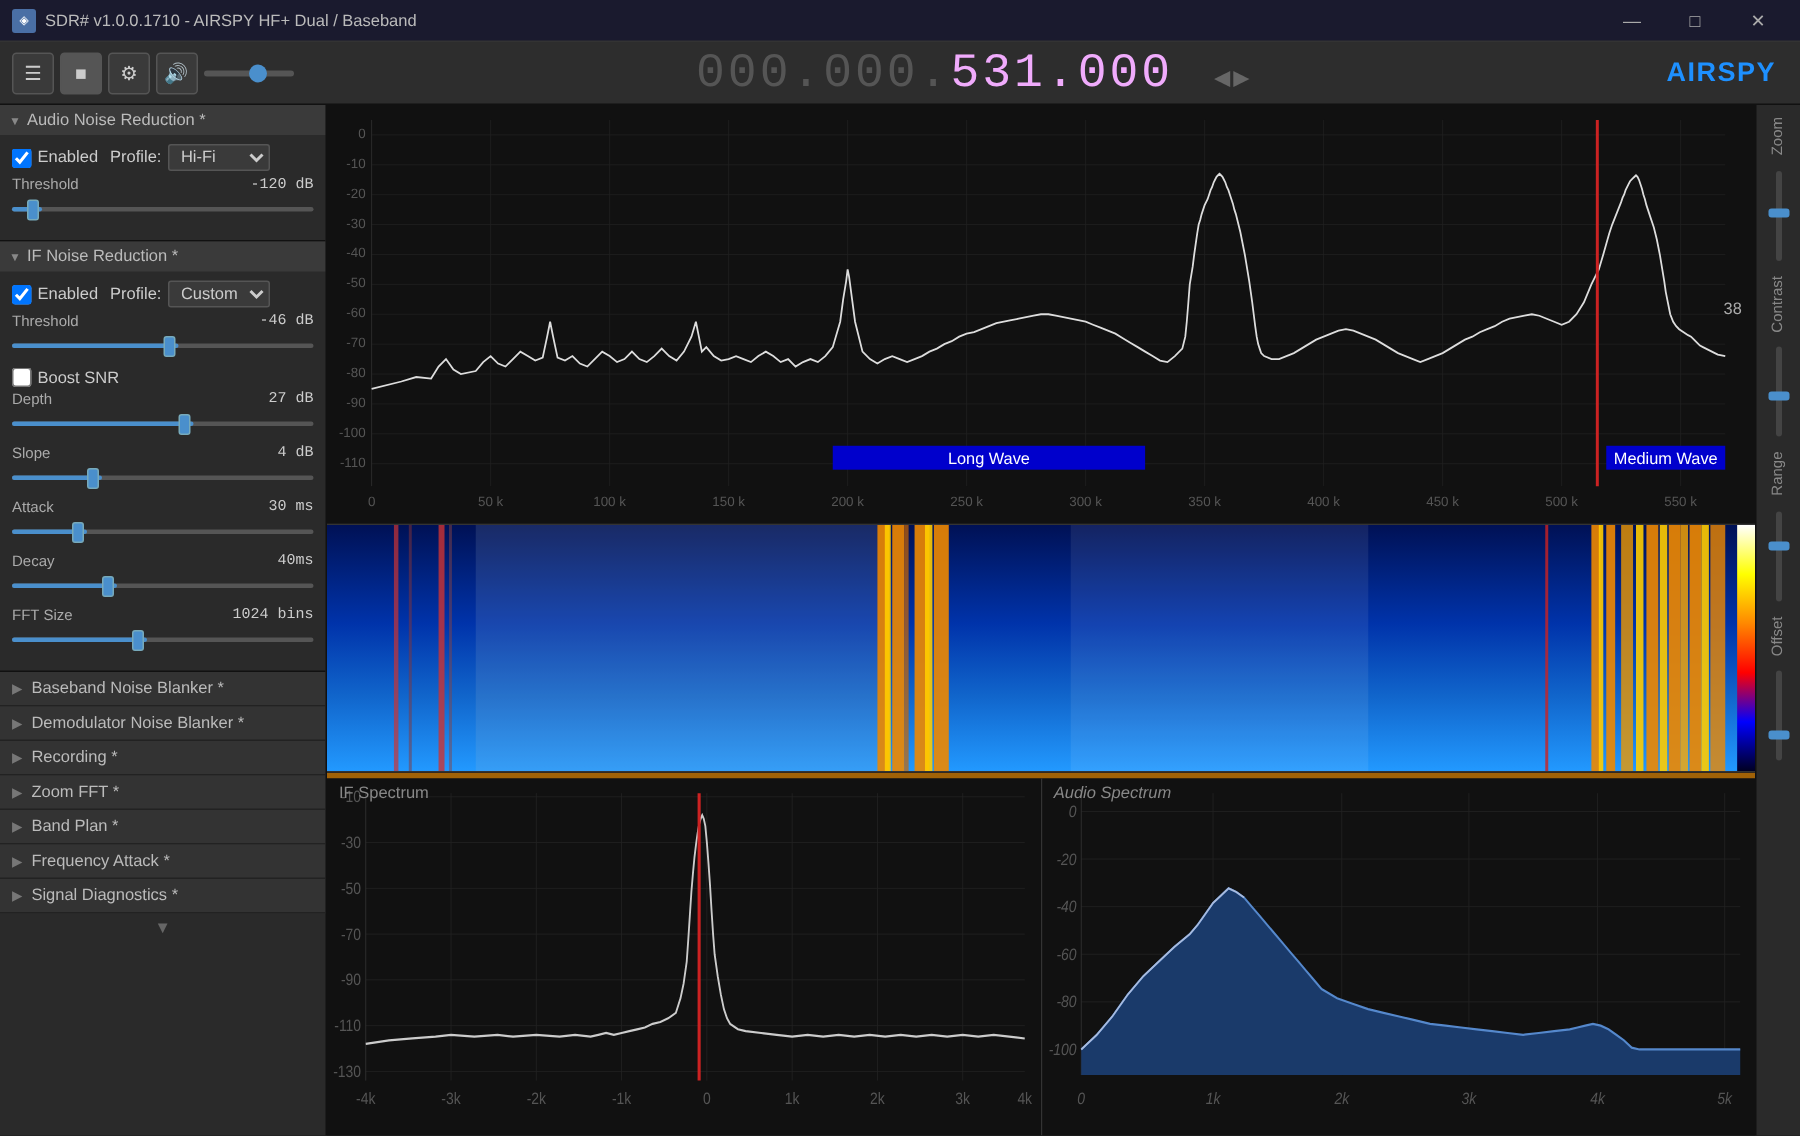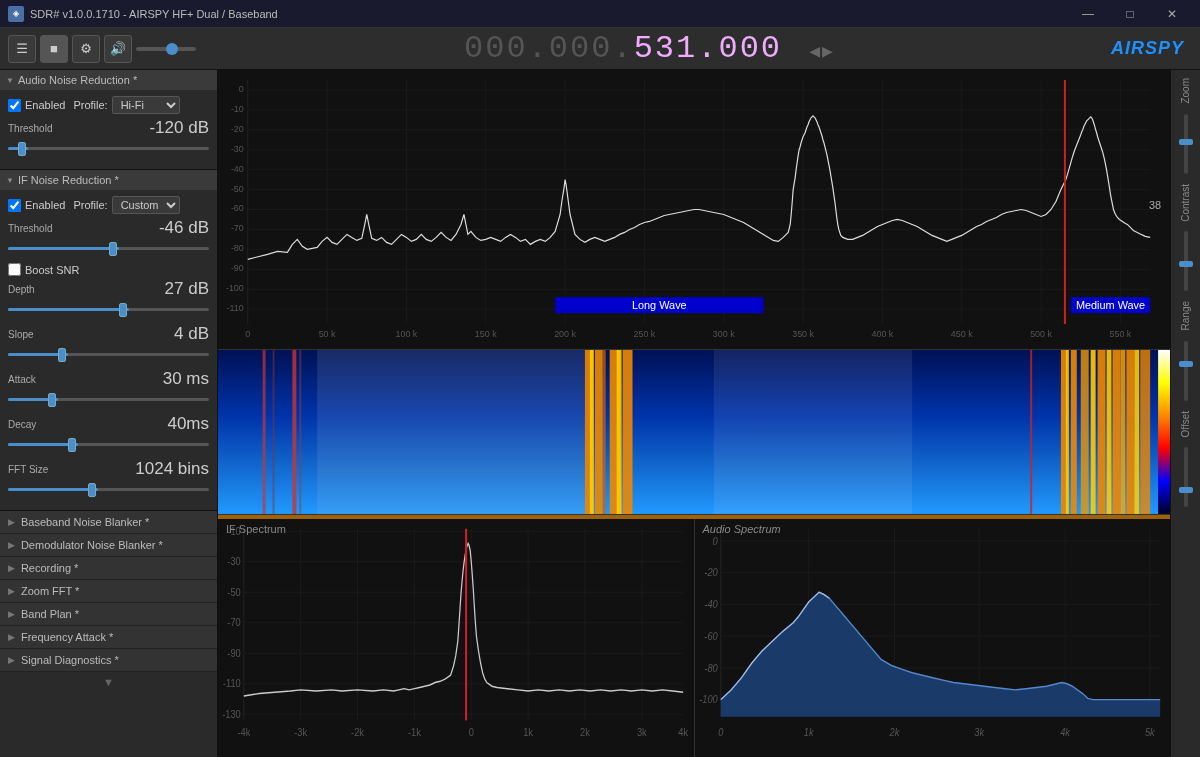--- a/index.html
+++ b/index.html
@@ -119,21 +119,21 @@
     select {
       background: #3a3a3a; color: #ccc; border: 1px solid #555;
       font-size: 11px; padding: 1px 4px; border-radius: 2px; cursor: pointer;
     }
 
     .param-row {
       display: flex; align-items: center; justify-content: space-between;
       margin-bottom: 2px;
     }
     .param-label { color: #aaa; font-size: 10px; }
-    .param-value { color: #ccc; font-size: 17px; }
+    .param-value { color: #ccc; font-size: 10px; font-family: Liberation Mono, monospace; }
 
     .slider-container {
       margin: 3px 0 6px 0; position: relative; height: 16px;
     }
     .slider-track {
       height: 3px; background: #555; border-radius: 2px;
       position: absolute; top: 6px; left: 0; right: 0;
     }
     .slider-fill {
       height: 100%; background: #4a8fcc; border-radius: 2px;
@@ -253,21 +253,21 @@
   <div class="tb-btn active">■</div>
   <div class="tb-btn">⚙</div>
   <div class="tb-btn">🔊</div>
   <div class="toolbar-slider">
     <div class="slider-thumb" style="left:30px;"></div>
   </div>
   <div id="freq-display">
     <span class="freq-dim">000.000.</span><span class="freq-bright">531.000</span>
     <span style="font-size:18px; color:#666; margin-left:6px;">◀▶</span>
   </div>
-  <div style="flex:0 0 auto; font-size:18px; font-weight:900; color:#1e90ff; font-style:italic; letter-spacing:1px; padding:0 8px;">AIRSPY</div>
+  <div style="flex:0 0 auto; font-size:18px; font-weight:900; color:#1e90ff; letter-spacing:1px; padding:0 8px;">AIRSPY</div>
 </div>
 
 <div id="main">
 
   <div id="left-panel">
 
     <div class="panel-section">
       <div class="panel-header">
         <span class="arrow">▼</span>
         <span>Audio Noise Reduction *</span>

